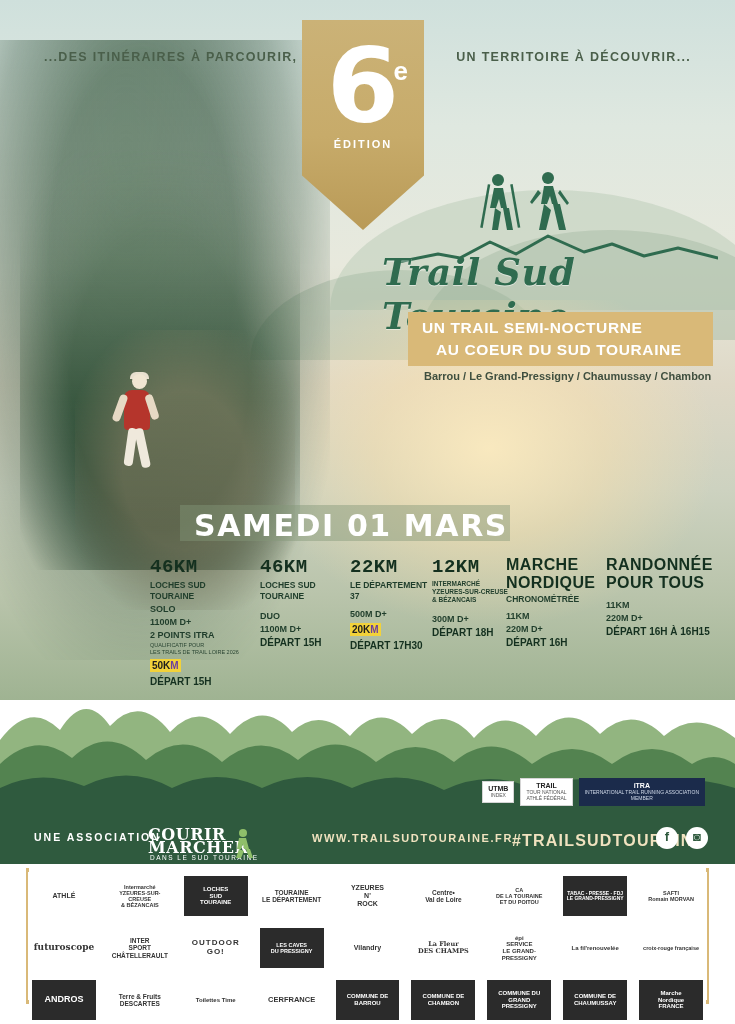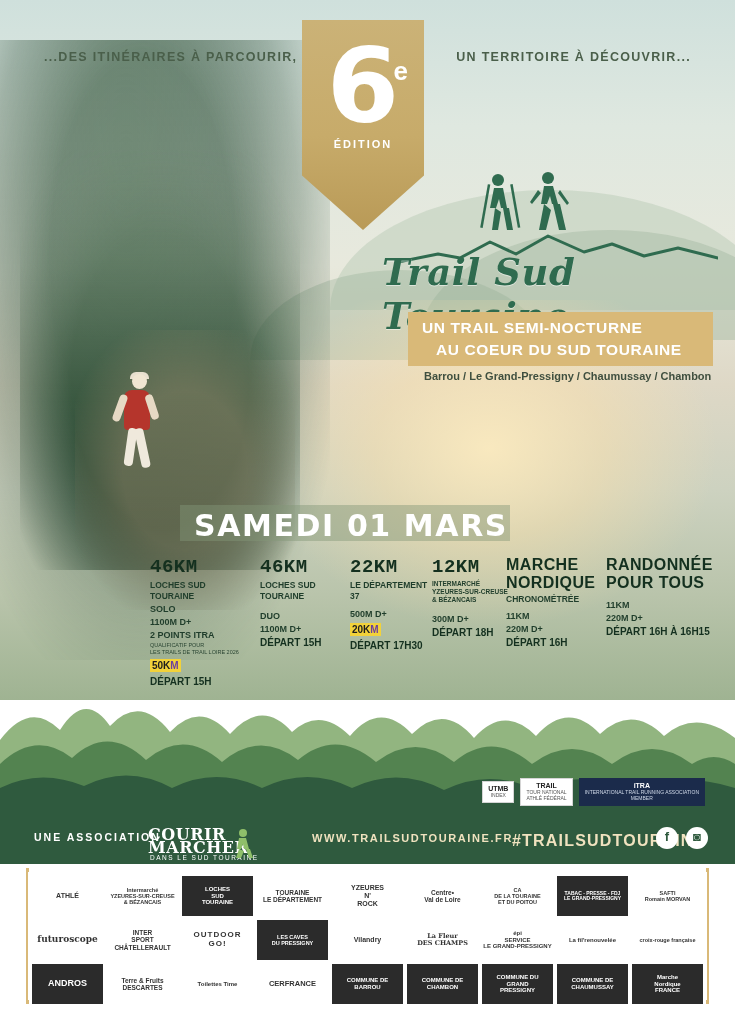--- a/index.html
+++ b/index.html
@@ -189,21 +189,21 @@
   .pb.itra { background:#1b2b4b; color:#fff; border-color:#1b2b4b; }
   .pb.itra .sm { color:#cfd8e8; }
 
   
   .sponsors {
     position: absolute; left: 28px; top: 872px; width: 679px; height: 128px;
     background: #ffffff;
     display: grid;
     grid-template-columns: repeat(9, 1fr);
     grid-auto-rows: 40px;
-    gap: 4px;
+    gap: 12px;
     padding: 4px;
   }
   .sp {
     display:flex; align-items:center; justify-content:center; text-align:center;
     font-size: 7px; font-weight: bold; color: #333; line-height: 1.1;
     background: #ffffff; padding: 1px; overflow: hidden;
   }
   .sp.dark { background:#2b2b2b; color:#fff; }
   .frame-left, .frame-right {
     position:absolute; top:868px; width:3px; height:136px; background:#d9b978;

